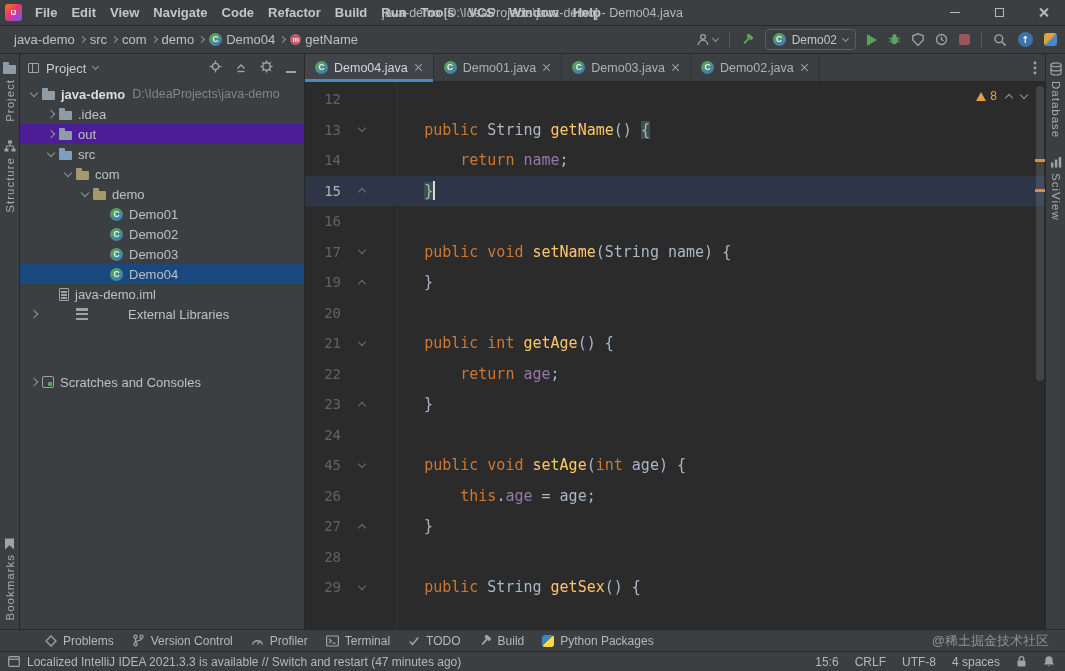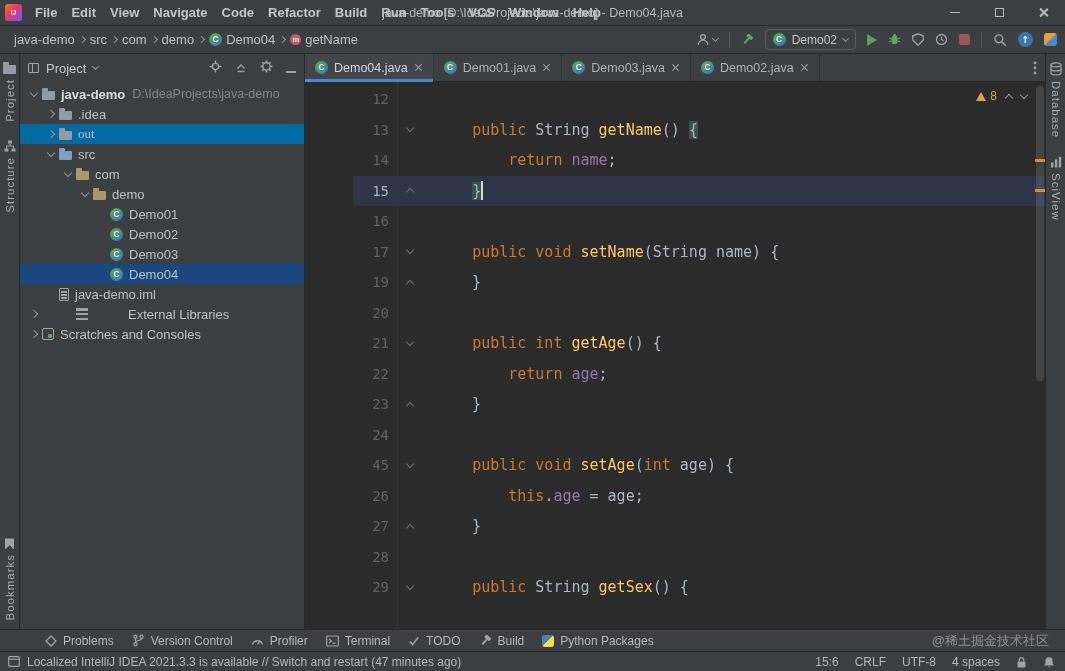--- a/index.html
+++ b/index.html
@@ -49,40 +49,40 @@
   .stripe.left .vtext { transform:rotate(180deg); }
 
   
   .project { width:285px; flex:none; display:flex; flex-direction:column; border-right:1px solid #282828; }
   .pheader { height:28px; flex:none; display:flex; align-items:center; gap:7px; padding:0 8px; }
   .pheader .ptitle { color:#c7cacd; }
   .pheader .htools { margin-left:auto; display:flex; align-items:center; gap:13px; }
   .ptree { flex:1; overflow:hidden; padding-top:2px; }
   .trow { height:20px; display:flex; align-items:center; white-space:nowrap; }
   .trow.sel { background:#1a477d; }
-  .trow.hov { background:#0369a1;font-family:Liberation Serif, serif; }
+  .trow.hov { background:#4c1d95; }
   .chevslot { width:16px; flex:none; display:flex; justify-content:center; }
   .tlabel { margin-left:6px; color:#bcc0c4; }
   .tlabel.bold { color:#dadde0; font-weight:700; }
   .tpath { margin-left:7px; color:#7f868c; font-size:12.5px; }
 
   
   .editorwrap { flex:1; min-width:0; display:flex; flex-direction:column; }
   .tabbar { height:28px; flex:none; display:flex; position:relative; border-bottom:1px solid #282828; padding-right:28px; }
   .tab { display:flex; align-items:center; gap:6px; padding:0 10px; border-right:1px solid #2f3133; color:#adb1b5; position:relative; font-size:12.5px; }
   .tab.active { background:#414549; color:#d3d6d9; }
   .tab.active::after { content:""; position:absolute; left:0; right:0; bottom:-1px; height:3px; background:#4a88c7; }
   .x8 { position:relative; width:9px; height:9px; }
   .x8::before,.x8::after { content:""; position:absolute; left:4px; top:0; width:1.3px; height:9px; background:#9fa3a8; }
   .x8::before { transform:rotate(45deg);} .x8::after { transform:rotate(-45deg);}
   .tabmore { position:absolute; right:8px; top:7px; }
 
   .editor { flex:1; min-height:0; background:#2b2b2b; position:relative; overflow:hidden; }
   .gutsep { position:absolute; left:92px; top:0; bottom:0; width:1px; background:#313335; }
-  .code { position:absolute; top:2px; left:0; right:0;margin-left:48px; }
+  .code { position:absolute; top:2px; left:0; right:0; }
   .line { display:flex; align-items:center; height:30.5px; font-family:"DejaVu Sans Mono", monospace; }
   .line.current { background:#2d3547; }
   .ln { flex:none; width:40px; text-align:right; padding-right:4px; color:#606366; font-size:14px; }
   .line.current .ln { color:#aeb3b9; }
   .foldslot { flex:none; width:34px; display:flex; justify-content:center; align-items:center; }
   .foldslot .chev { border-color:#6e7176; }
   .codetext { white-space:pre; font-size:15px; margin-left:9px; }
   .tk-p { color:#a9b7c6; } .tk-k { color:#cc7832; } .tk-m { color:#ffc66b; }
   .tk-f { color:#9876aa; } .tk-bm { color:#a9b7c6; background:#3b514d; }
   .caret { display:inline-block; width:2px; height:19px; background:#d8d8d8; vertical-align:-4px; }
@@ -116,21 +116,21 @@
   .i-bookmark { width:9px; height:11px; background:#9fa3a8; clip-path:polygon(0 0,100% 0,100% 100%,50% 62%,0 100%); }
   .i-projectmini { width:11px; height:10px; border:1.2px solid #9fa3a8; border-radius:1px; position:relative; }
   .i-projectmini::after { content:""; position:absolute; left:2.5px; top:0; bottom:0; width:1.2px; background:#9fa3a8; }
 
   
   .btoolbar { height:22px; flex:none; border-top:1px solid #282828; display:flex; align-items:center; padding-left:36px; font-size:12px; }
   .sb-item { display:flex; align-items:center; gap:6px; padding:0 9px; height:100%; color:#b4b8bb; }
   .watermark { margin-left:auto; padding-right:16px; color:#8c9196; font-size:13px; }
   .statusbar { height:20px; flex:none; border-top:1px solid #282828; display:flex; align-items:center; font-size:12px; padding:0 10px 0 8px; color:#b4b8bb; }
   .sb-msg { display:flex; align-items:center; gap:7px; }
-  .sb-right { margin-left:auto; display:flex; align-items:flex-end; gap:16px; }
+  .sb-right { margin-left:auto; display:flex; align-items:center; gap:16px; }
 </style>
 </head>
 <body>
 
 <div class="app">
 
   <div class="titlebar">
     <span class="appicon">IJ</span>
     <div class="menus">
         <span class="menu">File</span>
@@ -409,21 +409,21 @@
             <span class="icon i-file"></span>
             <span class="tlabel">java-demo.iml</span>
           </div>
           <div class="trow" style="padding-left: 6px; gap: 34px;">
             <span class="chevslot">
               <span class="chev right"></span>
             </span>
             <span class="icon i-library"></span>
             <span class="tlabel">External Libraries</span>
           </div>
-          <div class="trow" style="padding-left: 6px;">
+          <div class="trow" style="padding-left: 6px; margin-top: 48px;">
             <span class="chevslot">
               <span class="chev right"></span>
             </span>
             <span class="icon i-scratch"></span>
             <span class="tlabel">Scratches and Consoles</span>
           </div>
         </div>
     </div>
 
     <div class="editorwrap">

